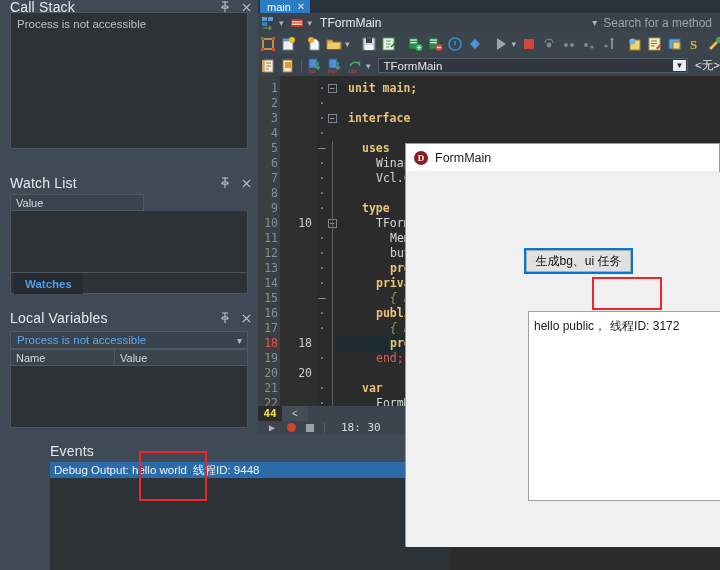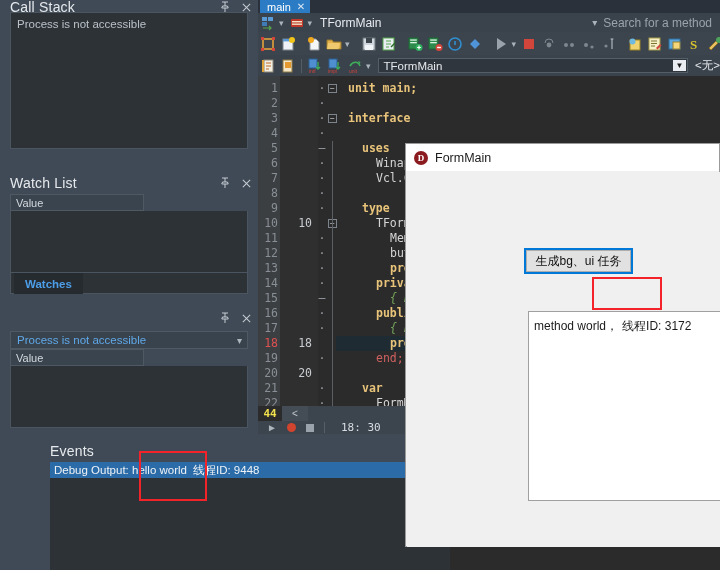--- a/index.html
+++ b/index.html
@@ -280,38 +280,40 @@
     </div>
     <div class="watch-cols">
       <div class="wcol w2">Value</div>
     </div>
     <div class="watch-body"></div>
     <div class="watch-tabs">
       <div class="watch-tab">Watches</div>
     </div>
 
     <div class="panel-head local-head">
+      <div class="panel-title">Local Variables</div>
       <div class="panel-btns">
         <div class="pin-ico">
           <svg viewBox="0 0 12 12" width="12" height="12">
               <path d="M3 1h6M6 1v4M3.5 5h5l.7 2H2.8L3.5 5zM6 7v4" stroke="#c6ccd3" stroke-width="1" fill="none"></path>
             </svg>
         </div>
         <div class="close-ico">
           <svg viewBox="0 0 12 12" width="11" height="11">
               <path d="M2 2L10 10M10 2L2 10" stroke="#c6ccd3" stroke-width="1.1" fill="none"></path>
             </svg>
         </div>
       </div>
     </div>
     <div class="local-combo">
       <span>Process is not accessible</span>
       <span class="combo-caret">▾</span>
     </div>
     <div class="local-cols">
+      <div class="lcol l1">Name</div>
       <div class="lcol l2">Value</div>
     </div>
     <div class="local-body"></div>
   </div>
 
   <div class="events-panel">
     <div class="panel-head events-head">
       <div class="panel-title">Events</div>
     </div>
     <div class="events-body">
@@ -699,21 +701,21 @@
 
   <div class="formwin">
     <div class="form-title">
       <span class="d-icon">D</span>
       <span class="form-title-txt">FormMain</span>
     </div>
     <div class="form-client">
       <div class="form-btn">生成bg、ui 任务</div>
       <div class="form-memo">
         <div class="memo-line">
-          <span>method world，</span><span class="memo-spacer"></span><span>线程ID: 3172</span>
+          <span>hello public，</span><span class="memo-spacer"></span><span>线程ID: 3172</span>
         </div>
       </div>
     </div>
   </div>
 
   <div class="annot annot-events"></div>
   <div class="annot annot-memo"></div>
 
 </div>
 

